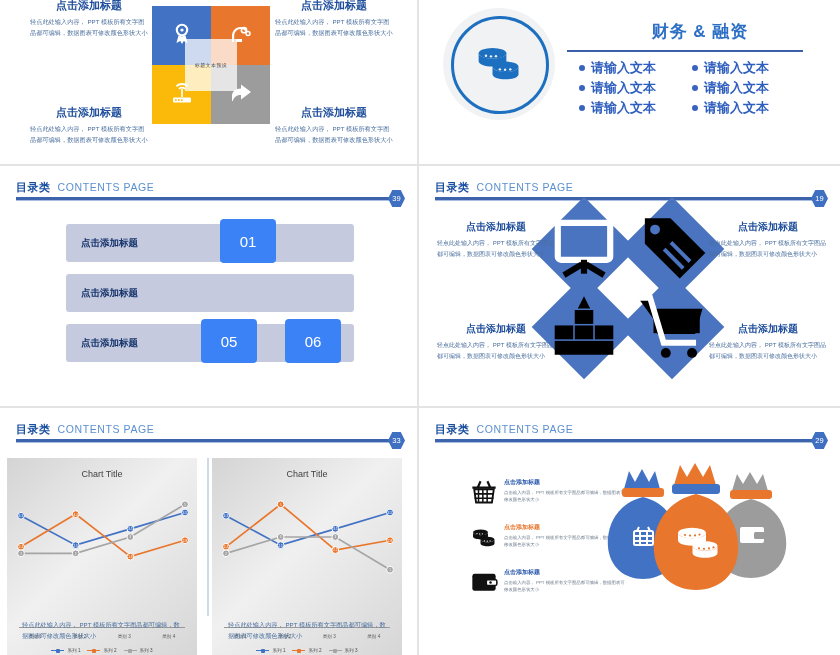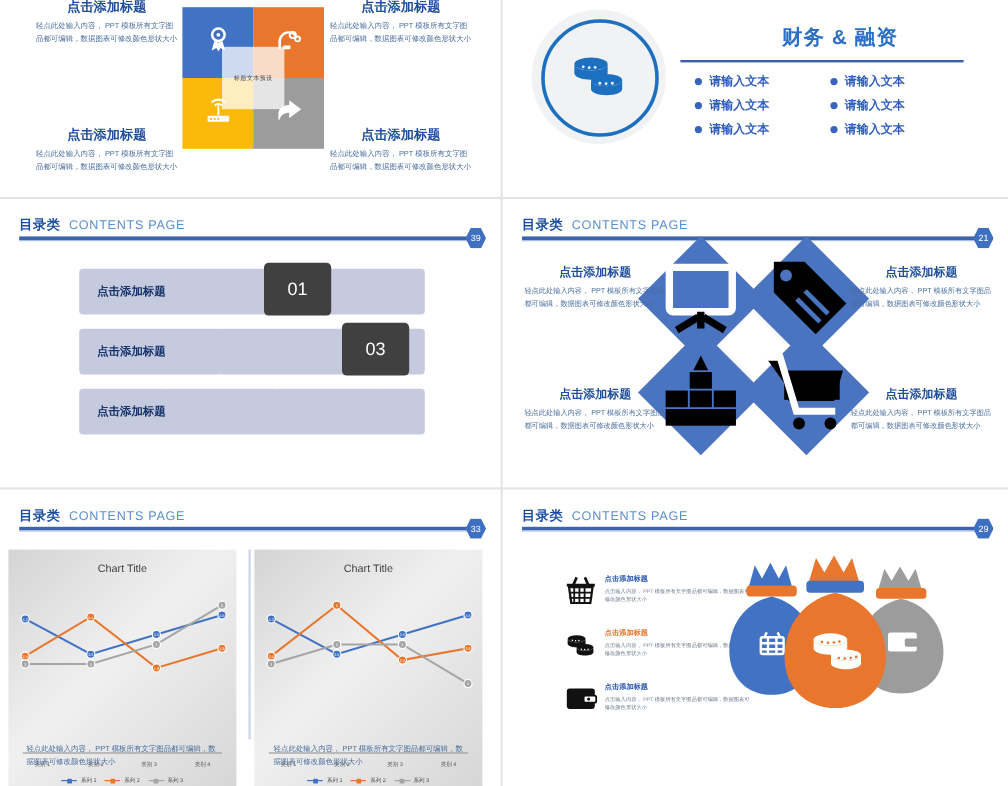--- a/index.html
+++ b/index.html
@@ -49,30 +49,30 @@
   .fin-circle .ring{position:absolute;left:8px;top:8px;width:92px;height:92px;border-radius:50%;
      border:3px solid #1d6fc0;}
   .fin-circle svg{width:52px;height:52px;fill:#1d6fc0;position:relative;}
   .fin-title{position:absolute;left:186px;top:20px;width:190px;text-align:center;
      font-size:17px;font-weight:bold;color:#2c6fc4;letter-spacing:1px;}
   .fin-rule{position:absolute;left:148px;top:50px;width:236px;height:2px;background:#3b5fa8;}
   .fin-bullets{position:absolute;left:160px;top:58px;width:226px;
      display:flex;flex-wrap:wrap;}
   .fb{width:50%;display:flex;align-items:center;height:20px;}
   .fb .dot{width:6px;height:6px;border-radius:50%;background:#3a63c0;margin-right:6px;flex:none;}
-  .fb .tx{font-size:10px;font-weight:bold;color:#2f5fbe;}
+  .fb .tx{font-size:13px;font-weight:bold;color:#2f5fbe;}
 
   
   .org{position:absolute;left:66px;top:58px;width:288px;height:150px;}
   .orgrow{position:absolute;left:0;width:288px;height:38px;background:#c5cade;border-radius:3px;}
   .orgrow.r1{top:0;}
   .orgrow.r2{top:50px;}
   .orgrow.r3{top:100px;}
   .orglabel{position:absolute;left:15px;font-size:9.5px;font-weight:bold;color:#16346b;}
-  .node{position:absolute;background:#404040;border-radius:4px;color:#fff;
+  .node{position:absolute;background:#3b82f6;border-radius:4px;color:#fff;
      display:flex;align-items:center;justify-content:center;
      font-size:15px;font-weight:300;}
   .conn{position:absolute;background:#fff;}
 
   
   .dia-wrap{position:absolute;left:114px;top:42px;width:190px;height:160px;}
   .dia{position:absolute;width:74px;height:74px;background:#4a73c0;}
   .dia-icn{position:absolute;display:flex;align-items:center;justify-content:center;
      width:74px;height:74px;}
   .dtext{position:absolute;width:118px;}
@@ -253,32 +253,33 @@
       <div class="conn" style="left:117px;top:43px;width:131px;height:1.6px;"></div>
       <div class="conn" style="left:117px;top:43px;width:1.6px;height:7px;"></div>
       <div class="conn" style="left:247px;top:43px;width:1.6px;height:7px;"></div>
       <div class="conn" style="left:117px;top:88px;width:1.6px;height:6px;"></div>
       <div class="conn" style="left:72px;top:93px;width:92px;height:1.6px;"></div>
       <div class="conn" style="left:72px;top:93px;width:1.6px;height:7px;"></div>
       <div class="conn" style="left:163px;top:93px;width:1.6px;height:7px;"></div>
       <div class="conn" style="left:247px;top:88px;width:1.6px;height:12px;"></div>
 
       <div class="node" style="left:154px;top:-5px;width:56px;height:44px;">01</div>
-      <div class="node" style="left:219px;top:45px;width:56px;height:44px;">03</div>
+      <div class="node" style="left:135px;top:95px;width:56px;height:44px;">05</div>
+      <div class="node" style="left:219px;top:95px;width:56px;height:44px;">06</div>
     </div>
   </div>
 
   <div class="panel" style="left:419px;top:166px;width:421px;height:240px;">
     <div class="slide-head">
       <div class="sh-row">
         <span class="sh-cn">目录类</span>
         <span class="sh-en">CONTENTS PAGE</span>
       </div>
       <div class="sh-rule"></div>
-      <div class="pagebadge">21</div>
+      <div class="pagebadge">19</div>
     </div>
 
     <div class="dia-wrap">
       <div class="dia" style="left:14px;top:4px;transform:rotate(45deg);"></div>
       <div class="dia" style="left:102px;top:4px;transform:rotate(45deg);"></div>
       <div class="dia" style="left:14px;top:82px;transform:rotate(45deg);"></div>
       <div class="dia" style="left:102px;top:82px;transform:rotate(45deg);"></div>
 
       <div class="dia-icn" style="left:14px;top:4px;">
         <svg viewBox="0 0 24 24">

